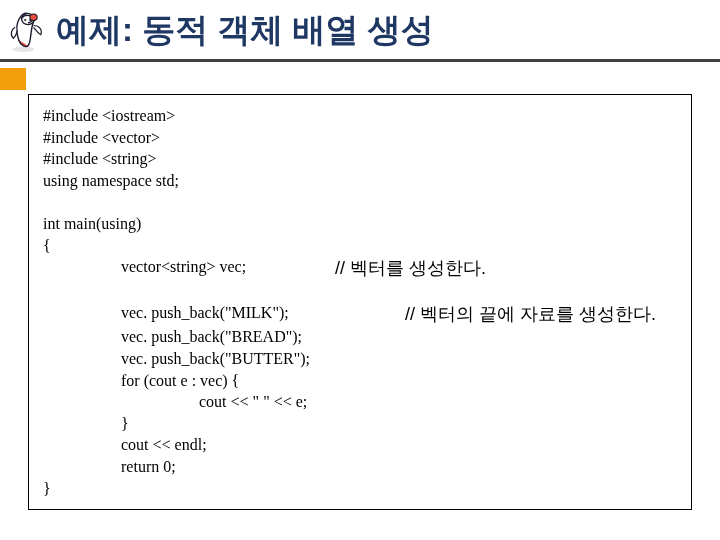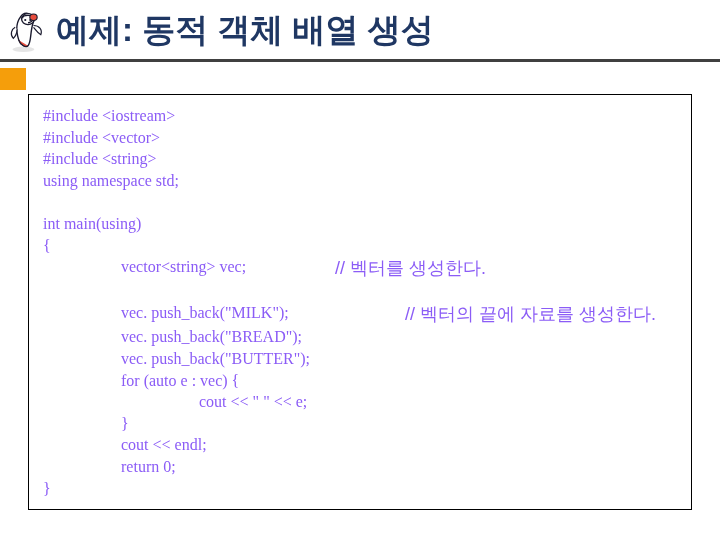--- a/index.html
+++ b/index.html
@@ -41,21 +41,21 @@
     height: 22px;
     background: #f59e0b;
   }
   .code-box {
     margin: 32px 28px 0 28px;
     border: 1px solid #000;
     padding: 10px 14px 10px 14px;
     font-family: "Times New Roman", serif;
     font-size: 16px;
     line-height: 1.35;
-    color: #8b5cf6;
+    color: #000000;
     position: relative;
   }
   .code-box .row {
     white-space: pre;
   }
   .indent1 { padding-left: 78px; }
   .indent2 { padding-left: 156px; }
   .comment {
     font-family: "Malgun Gothic", "Apple SD Gothic Neo", sans-serif;
     font-size: 18px;
@@ -104,19 +104,19 @@
 
   <div class="row"> </div>
 
   <div class="row-flex">
     <span class="row indent1" style="width:362px">vec. push_back("MILK");</span>
     <span class="comment">// 벡터의 끝에 자료를 생성한다.</span>
   </div>
 
   <div class="row indent1">vec. push_back("BREAD");</div>
   <div class="row indent1">vec. push_back("BUTTER");</div>
-  <div class="row indent1">for (auto e : vec) {</div>
+  <div class="row indent1">for (cout e : vec) {</div>
   <div class="row indent2">cout &lt;&lt; " " &lt;&lt; e;</div>
   <div class="row indent1">}</div>
   <div class="row indent1">cout &lt;&lt; endl;</div>
   <div class="row indent1">return 0;</div>
   <div class="row">}</div>
 </div>
 
 </body></html>

